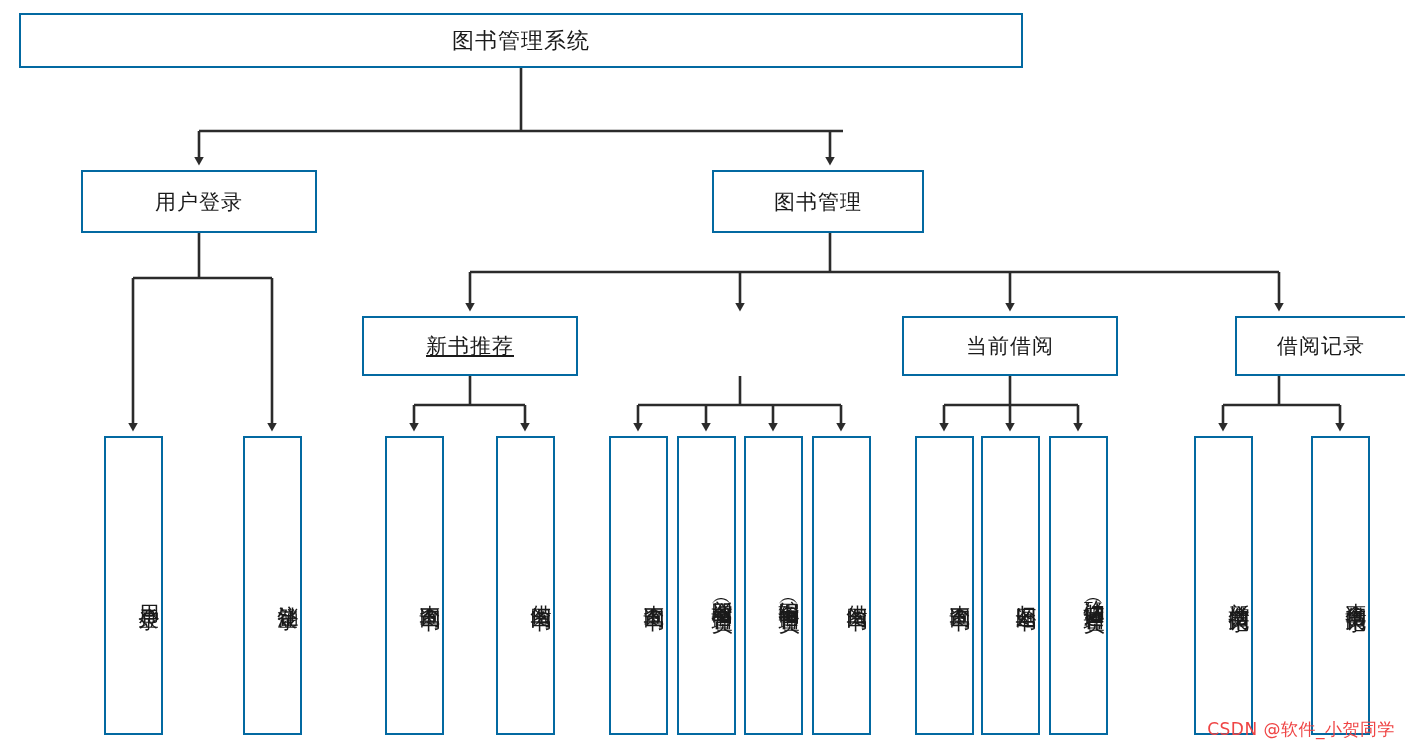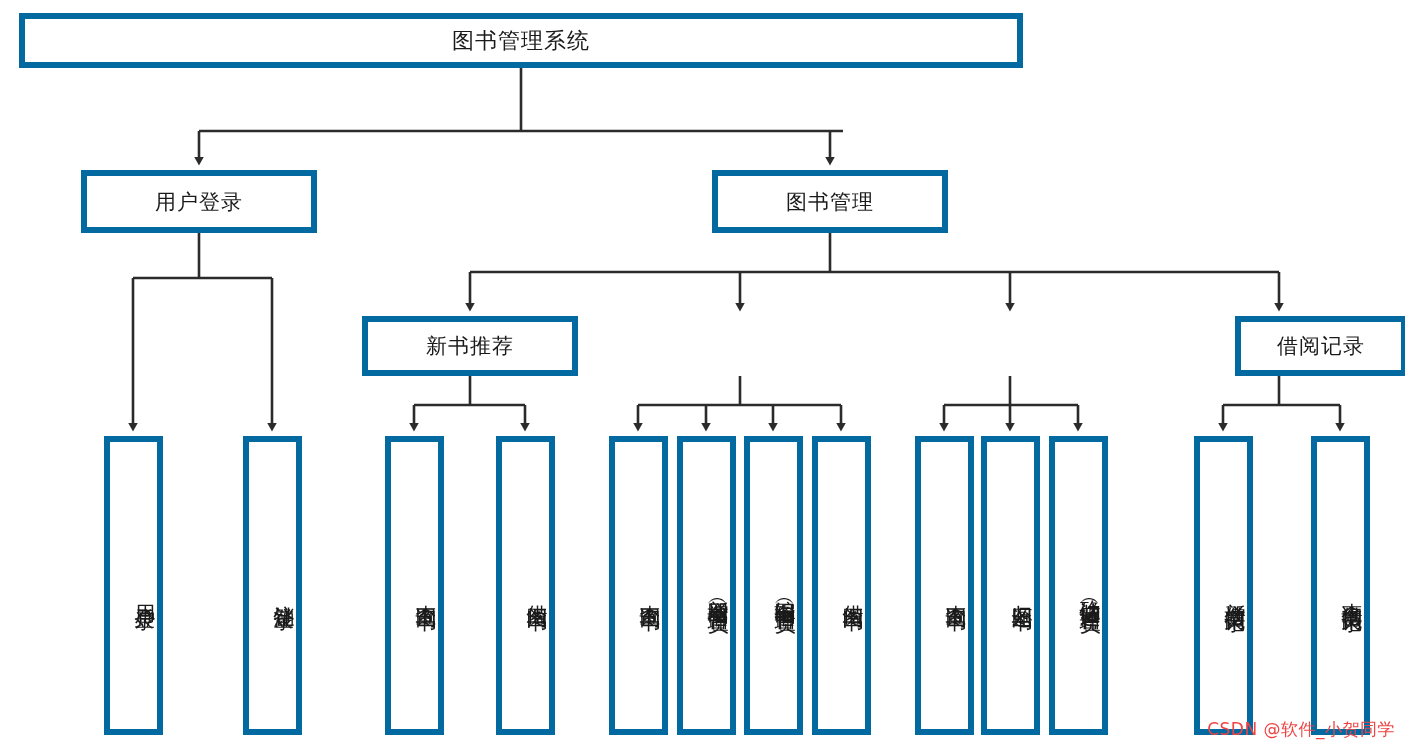--- a/index.html
+++ b/index.html
@@ -13,21 +13,21 @@
   #canvas {
     position: relative;
     width: 1405px;
     height: 747px;
     background: #ffffff;
     overflow: hidden;
   }
   .node {
     position: absolute;
     box-sizing: border-box;
-    border: 6px solid #0369a1;
+    border: 2px solid #0369a1;
     background: #ffffff;
     display: flex;
     align-items: center;
     justify-content: center;
     color: #1a1a1a;
   }
   .node.horiz {
     font-size: 21px;
     letter-spacing: 1px;
   }
@@ -118,26 +118,29 @@
     </g>
   </svg>
 
   <div class="node horiz root" style="left:19px; top:13px; width:1004px; height:55px;">
     <span>图书管理系统</span>
   </div>
 
   <div class="node horiz" style="left:81px; top:170px; width:236px; height:63px;">
     <span>用户登录</span>
   </div>
-  <div class="node horiz" style="left:712px; top:170px; width:236px; height:63px;">
+  <div class="node horiz" style="left:712px; top:170px; width:212px; height:63px;">
     <span>图书管理</span>
   </div>
 
-  <div class="node horiz" style="left:362px; top:316px; width:216px; height:60px;">
+  <div class="node horiz" style="left:362px; top:316px; width:216px; height:60px;text-decoration:underline;">
     <span>新书推荐</span>
+  </div>
+  <div class="node horiz" style="left:902px; top:316px; width:216px; height:60px;">
+    <span>当前借阅</span>
   </div>
   <div class="node horiz" style="left:1235px; top:316px; width:172px; height:60px;">
     <span>借阅记录</span>
   </div>
 
   <div class="node vert" style="left:104px; top:436px; width:59px; height:299px;">
     <span>用户登录</span>
   </div>
   <div class="node vert" style="left:243px; top:436px; width:59px; height:299px;">
     <span>注销登录</span>

